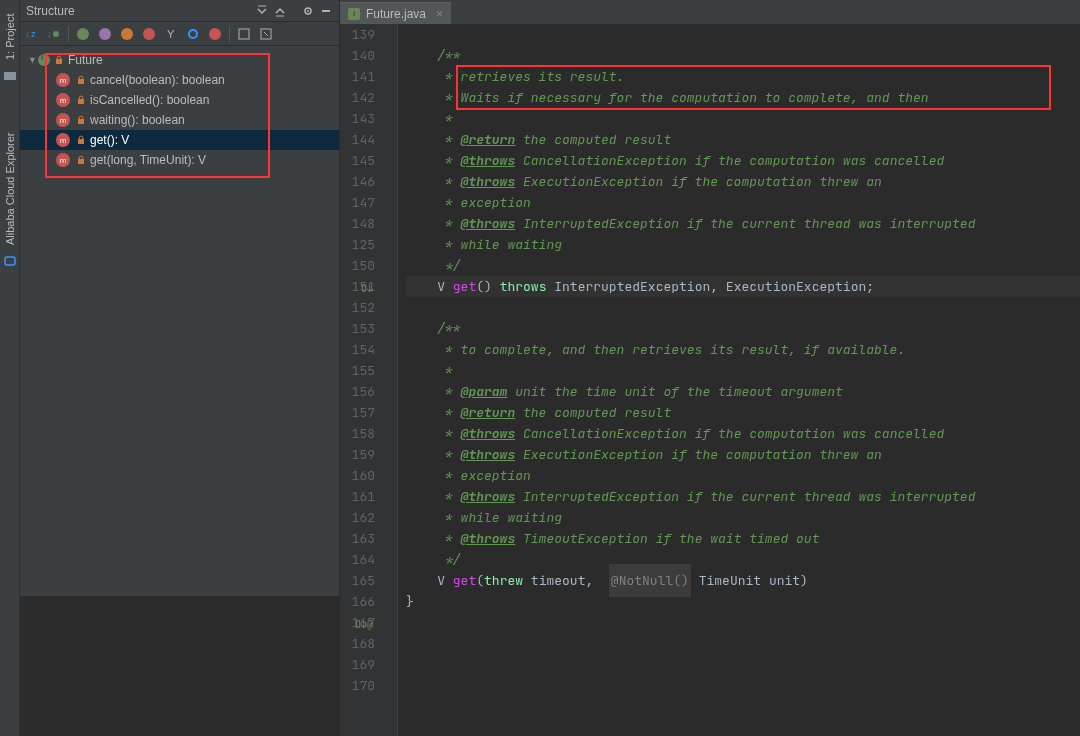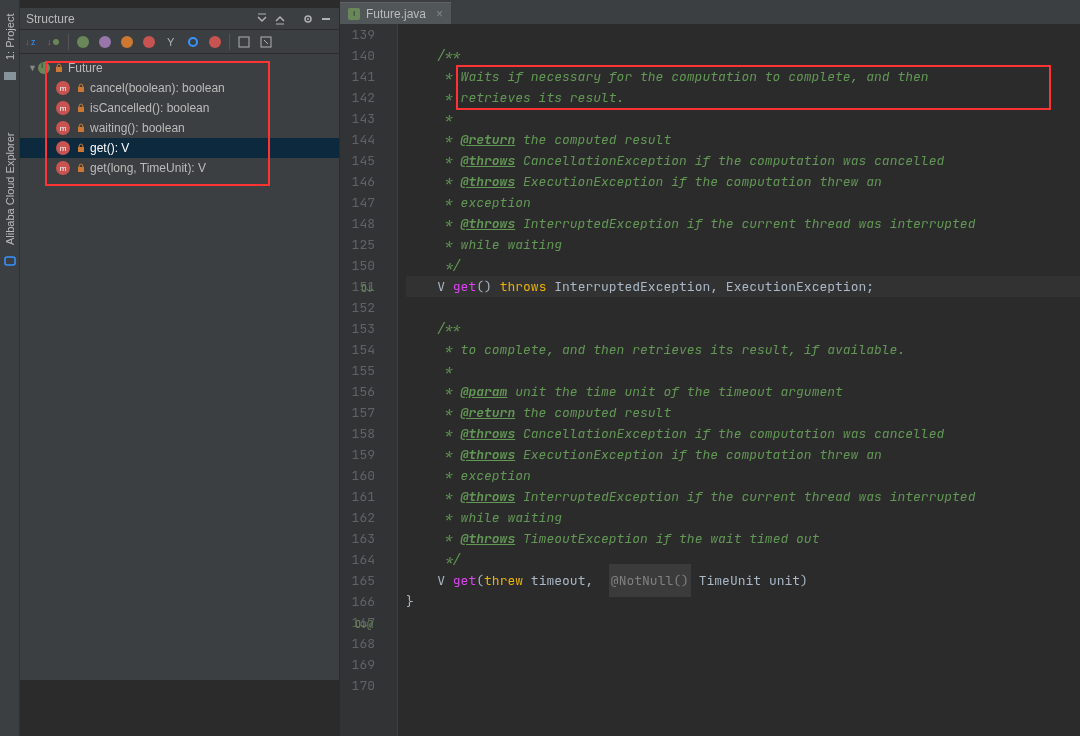--- a/index.html
+++ b/index.html
@@ -2,21 +2,21 @@
 <html><head>
 <meta charset="utf-8">
 <style>
 * { margin:0; padding:0; box-sizing:border-box; }
 body { background:#2b2b2b; font-family:"Segoe UI",Arial,sans-serif; font-size:12px; color:#a9b7c6; width:1080px; height:736px; overflow:hidden; position:relative; }
 .sidebar-vert { position:absolute; left:0; top:0; width:20px; height:736px; background:#3c3f41; border-right:1px solid #323232; }
 .sidebar-vert .lbl { position:absolute; transform:rotate(-90deg); transform-origin:left top; font-size:11px; color:#bbb; white-space:nowrap; }
 .sidebar-vert .lbl.project { top:60px; left:4px; }
 .sidebar-vert .lbl.alibaba { top:245px; left:4px; }
 .sidebar-vert .ic { width:14px; height:14px; display:block; margin:3px auto; }
-.panel { position:absolute; left:20px; top:8px; width:320px; height:672px; background:#3c3f41; border-right:1px solid #2b2b2b; }
+.panel { position:absolute; left:20px; top:0; width:320px; height:596px; background:#3c3f41; border-right:1px solid #2b2b2b; }
 .panel-head { height:22px; display:flex; align-items:center; padding:0 4px; background:#3c3f41; border-bottom:1px solid #2b2b2b; }
 .panel-head .title { flex:1; font-size:12px; color:#bbb; padding-left:2px; }
 .panel-head .hicon { width:18px; height:18px; display:flex; align-items:center; justify-content:center; color:#afb1b3; cursor:pointer; }
 .toolbar { height:24px; display:flex; align-items:center; padding:0 2px; border-bottom:1px solid #2b2b2b; gap:2px; }
 .toolbar .ticon { width:20px; height:20px; display:flex; align-items:center; justify-content:center; cursor:pointer; border-radius:2px; }
 .toolbar .sep { width:1px; height:16px; background:#555; margin:0 2px; }
 .dot { width:12px; height:12px; border-radius:50%; display:inline-block; }
 .red-box1 { position:absolute; border:2px solid #ff3333; pointer-events:none; z-index:50; left:25px; top:53px; width:225px; height:125px; }
 .tree { padding-top:4px; }
 .tree-row { display:flex; align-items:center; height:20px; padding-left:8px; cursor:pointer; color:#bbb; }
@@ -31,21 +31,21 @@
 .tab .close { margin-left:10px; color:#888; cursor:pointer; }
 .code-area { position:absolute; top:24px; left:0; right:0; bottom:0; display:flex; font-family:"JetBrains Mono","Consolas",monospace; font-size:13px; line-height:21px; }
 .gutter { width:58px; background:#313335; border-right:1px solid #3f3f3f; text-align:right; color:#606366; padding-right:22px; position:relative; }
 .gutter .ln { height:21px; position:relative; }
 .gutter .gic { position:absolute; right:2px; top:2px; font-size:10px; color:#6a8759; }
 .code { flex:1; background:#2b2b2b; padding-left:8px; }
 .code .cl { height:21px; white-space:pre; }
 .code .cl.hl { background:#323232; }
 .c-doc { color:#629755; font-style:italic; }
 .c-tag { color:#629755; font-style:italic; text-decoration:underline; font-weight:bold; }
-.c-kw { color:#eab308; }
+.c-kw { color:#86efac; }
 .c-type { color:#a9b7c6; }
 .c-id { color:#d946ef; }
 .c-ann { color:#808080; background:#3b3b3b; padding:8px 2px; }
 .c-plain { color:#a9b7c6; }
 .red-box2 { position:absolute; border:2px solid #ff3333; pointer-events:none; z-index:50; top:41px; left:116px; width:595px; height:45px; }
 svg { display:block; }
 </style>
 </head>
 <body>
 
@@ -241,22 +241,22 @@
         <div class="ln">166</div>
         <div class="ln">167<span class="gic">O↓@</span></div>
         <div class="ln">168</div>
         <div class="ln">169</div>
         <div class="ln">170</div>
       </div>
     <div class="code" id="code">
       <div class="red-box2"></div>
     <div class="cl"><span class="c-plain"></span></div>
         <div class="cl"><span class="c-doc">    /**</span></div>
+        <div class="cl"><span class="c-doc">     * retrieves its result.</span></div>
         <div class="cl"><span class="c-doc">     * Waits if necessary for the computation to complete, and then</span></div>
-        <div class="cl"><span class="c-doc">     * retrieves its result.</span></div>
         <div class="cl"><span class="c-doc">     *</span></div>
         <div class="cl"><span class="c-doc">     * </span><span class="c-tag">@return</span><span class="c-doc"> the computed result</span></div>
         <div class="cl"><span class="c-doc">     * </span><span class="c-tag">@throws</span><span class="c-doc"> CancellationException</span><span class="c-doc"> if the computation was cancelled</span></div>
         <div class="cl"><span class="c-doc">     * </span><span class="c-tag">@throws</span><span class="c-doc"> ExecutionException</span><span class="c-doc"> if the computation threw an</span></div>
         <div class="cl"><span class="c-doc">     * exception</span></div>
         <div class="cl"><span class="c-doc">     * </span><span class="c-tag">@throws</span><span class="c-doc"> InterruptedException</span><span class="c-doc"> if the current thread was interrupted</span></div>
         <div class="cl"><span class="c-doc">     * while waiting</span></div>
         <div class="cl"><span class="c-doc">     */</span></div>
         <div class="cl hl"><span class="c-plain">    </span><span class="c-type">V </span><span class="c-id">get</span><span class="c-plain">() </span><span class="c-kw">throws </span><span class="c-plain">InterruptedException</span><span class="c-plain">, </span><span class="c-plain">ExecutionException</span><span class="c-plain">;</span></div>
         <div class="cl"><span class="c-plain"></span></div>

